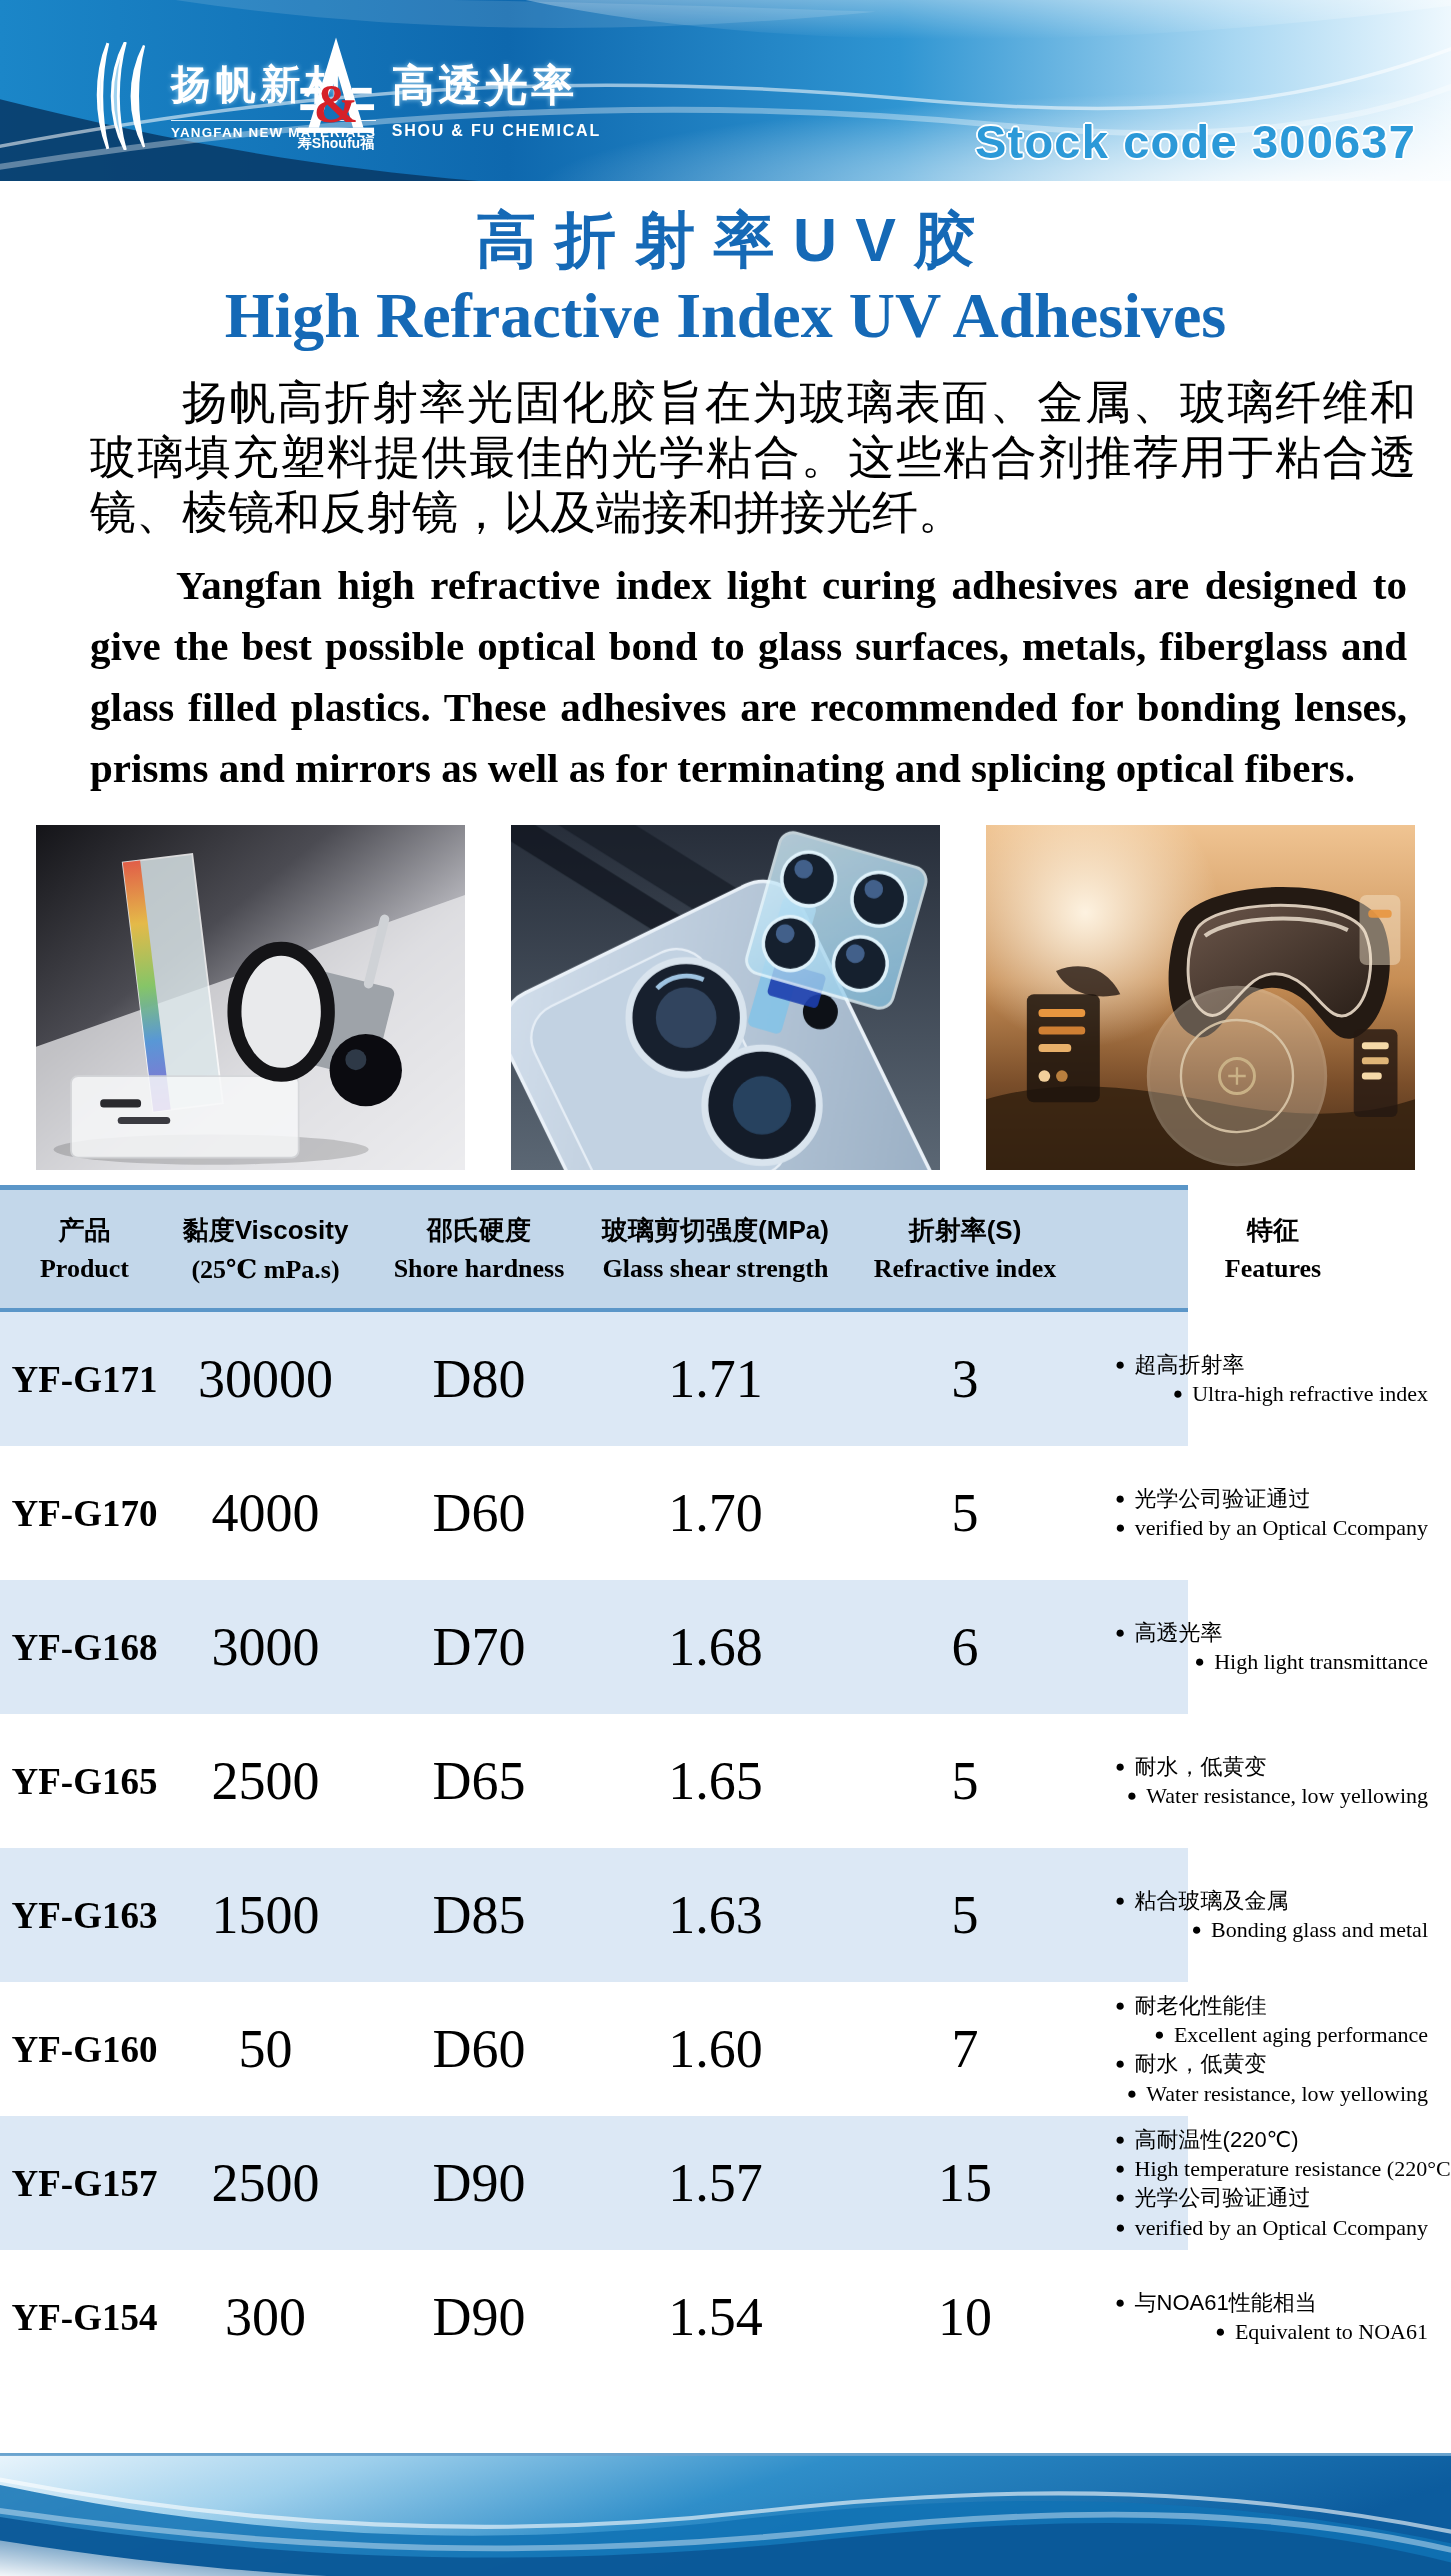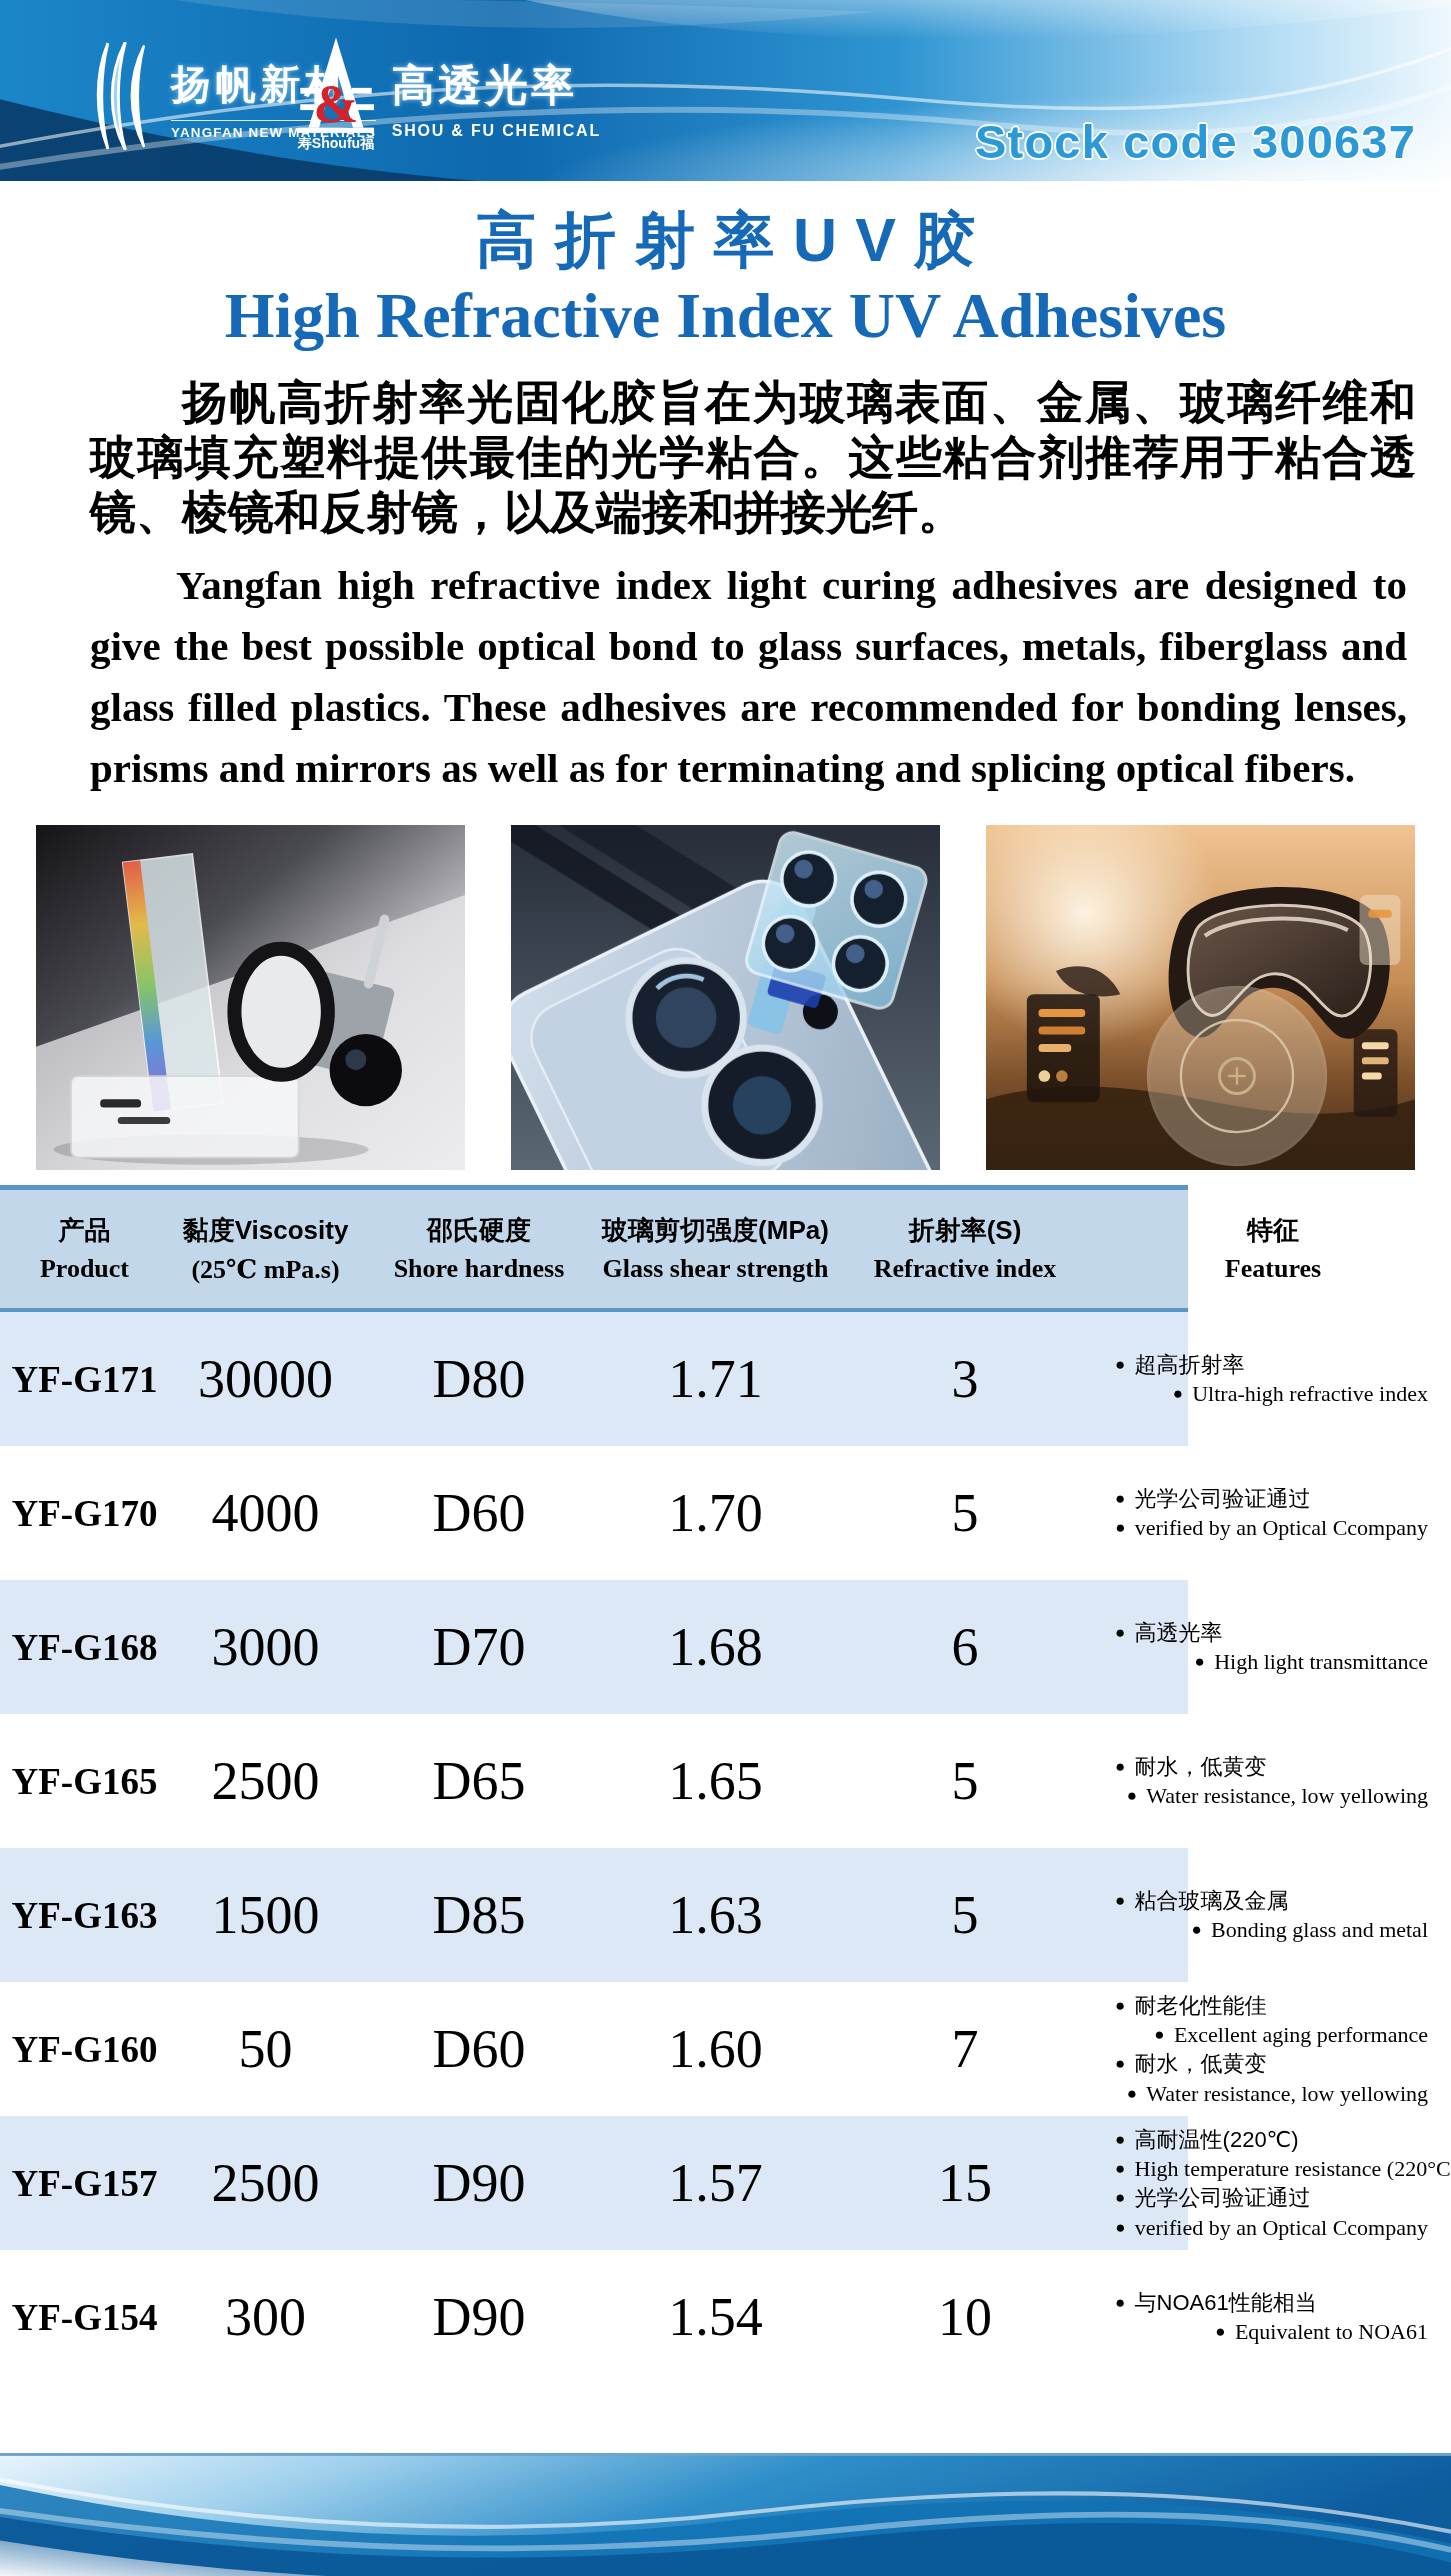--- a/index.html
+++ b/index.html
@@ -35,21 +35,21 @@
     margin-top:45px;
   }
 
   
   .title-cn{margin-top:21px;text-align:center;font-size:61px;line-height:1.25;font-weight:800;
     color:var(--accent-blue);letter-spacing:.30em;text-indent:.30em;white-space:nowrap;}
   .title-en{text-align:center;font-family:var(--f-serif);font-size:64px;line-height:1.2;font-weight:700;
     color:var(--accent-blue);white-space:nowrap;}
 
   
-  .para-cn{margin:20px 35px 0 90px;font-size:46px;line-height:55px;font-weight:700;color:#000;
+  .para-cn{margin:20px 35px 0 90px;font-size:46px;line-height:55px;font-weight:400;color:#000;
     text-align:justify;text-indent:2em;}
   .para-en{margin:15px 44px 0 90px;font-family:var(--f-serif);font-size:41px;line-height:61px;font-weight:700;
     color:#000;text-align:justify;text-indent:2.1em;}
 
   
   .images-row{margin:26px 36px 0 36px;display:flex;gap:46px;height:345px;}
   .photo{width:429px;height:345px;overflow:hidden;background:#888;}
   .photo svg{width:100%;height:100%;display:block;}
 
   

